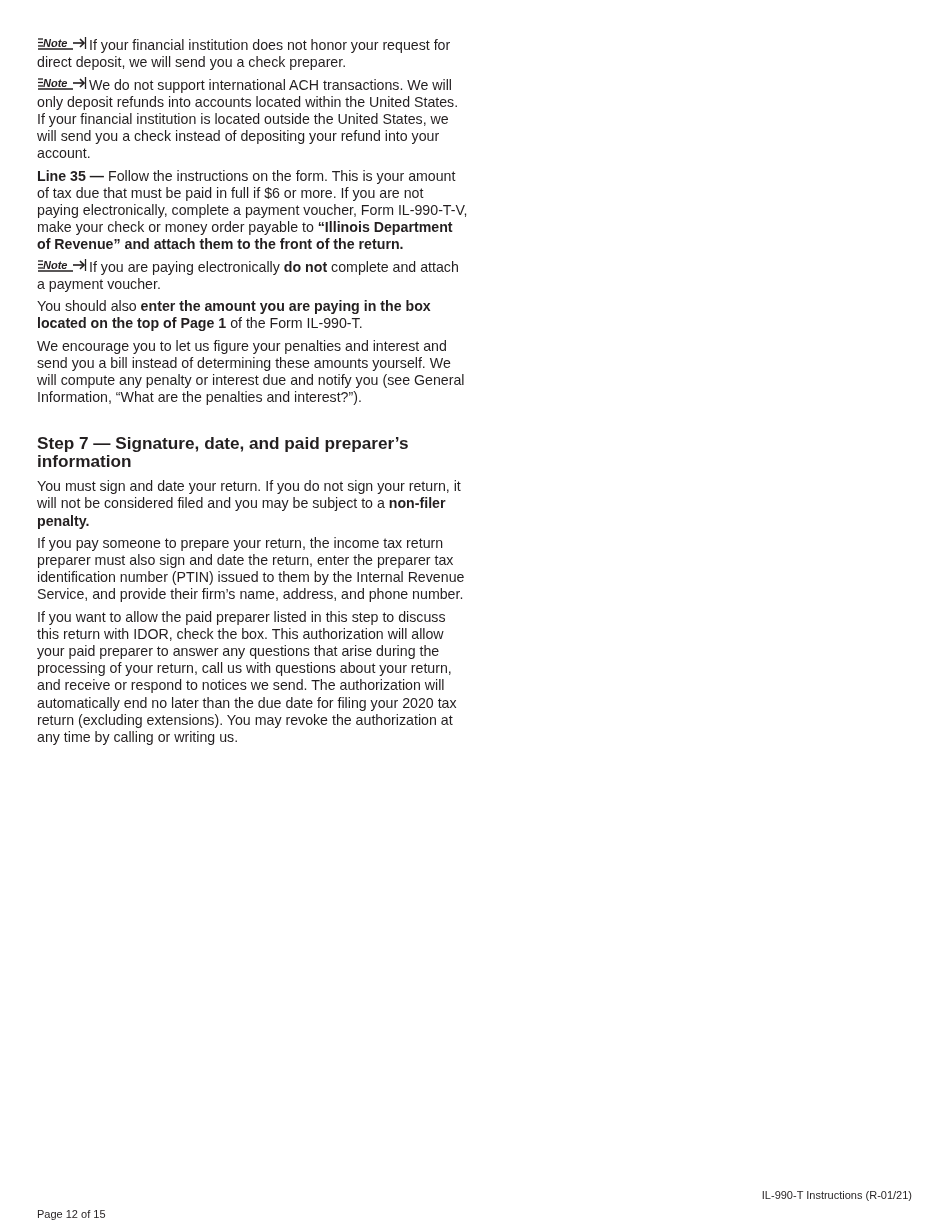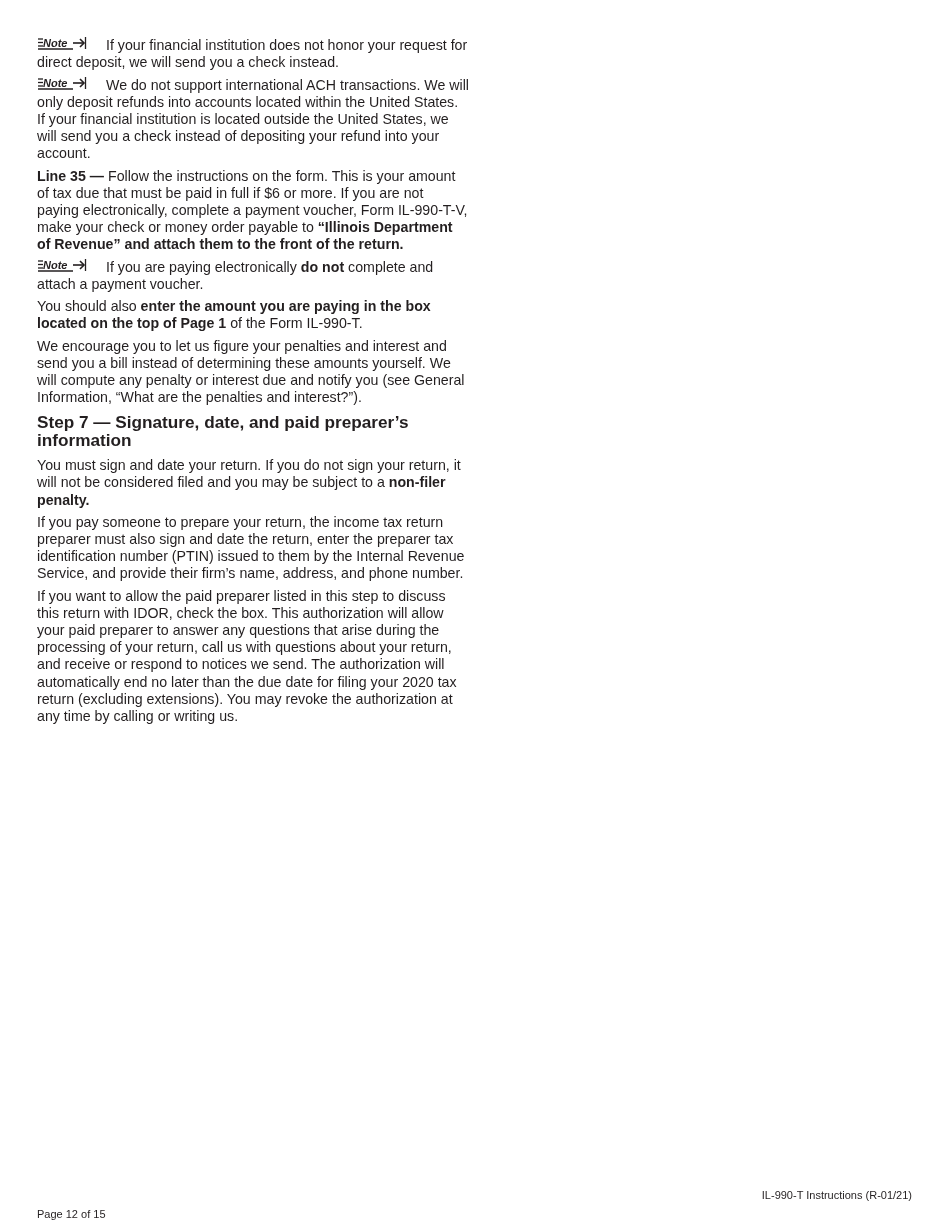--- a/index.html
+++ b/index.html
@@ -8,26 +8,26 @@
       font-family: "Liberation Sans", sans-serif; color: #231f20;
     }
     .column {
       position: absolute; left: 37px; top: 37px; width: 432px;
       font-size: 14.2px; line-height: 17.1px;
     }
     .para { margin: 0 0 5.5px 0; }
     .para b { font-weight: bold; }
     .note-badge {
       display: inline-block; position: relative; width: 49px; height: 13px;
-      margin-right: 20px; vertical-align: -1px;
+      margin-right: 3px; vertical-align: -1px;
     }
     .note-badge svg { position: absolute; left: 0; top: -2px; }
     .heading {
       font-size: 17.2px; line-height: 17.5px; font-weight: bold;
-      margin: 8px 0 8px 0;
+      margin: 29px 0 8px 0;
     }
     .footer-left {
       position: absolute; left: 37px; top: 1208px; font-size: 11px; color: #231f20;
     }
     .footer-right {
       position: absolute; right: 38px; top: 1189px; font-size: 11px; color: #231f20;
     }
   </style>
 </head>
 <body>
@@ -39,21 +39,21 @@
       <svg width="50" height="15" viewBox="0 0 50 15">
         <line x1="1" y1="3" x2="6" y2="3" stroke="#231f20" stroke-width="1.3"></line>
         <line x1="1" y1="6.5" x2="6" y2="6.5" stroke="#231f20" stroke-width="1.3"></line>
         <line x1="1" y1="10" x2="6" y2="10" stroke="#231f20" stroke-width="1.3"></line>
         <text x="6" y="11" font-family="Liberation Sans, sans-serif" font-size="11" font-weight="bold" font-style="italic" fill="#231f20">Note</text>
         <line x1="1" y1="13" x2="36" y2="13" stroke="#231f20" stroke-width="1.3"></line>
         <line x1="36" y1="7" x2="47" y2="7" stroke="#231f20" stroke-width="1.6"></line>
         <polyline points="43,3 47,7 43,11" fill="none" stroke="#231f20" stroke-width="1.6"></polyline>
         <line x1="48.5" y1="1" x2="48.5" y2="13" stroke="#231f20" stroke-width="1.3"></line>
       </svg>
-    </span><span>If your financial institution does not honor your request for direct deposit, we will send you a check instead.</span>
+    </span><span>If your financial institution does not honor your request for direct deposit, we will send you a check preparer.</span>
   </p>
 
   <p class="para">
     <span class="note-badge">
       <svg width="50" height="15" viewBox="0 0 50 15">
         <line x1="1" y1="3" x2="6" y2="3" stroke="#231f20" stroke-width="1.3"></line>
         <line x1="1" y1="6.5" x2="6" y2="6.5" stroke="#231f20" stroke-width="1.3"></line>
         <line x1="1" y1="10" x2="6" y2="10" stroke="#231f20" stroke-width="1.3"></line>
         <text x="6" y="11" font-family="Liberation Sans, sans-serif" font-size="11" font-weight="bold" font-style="italic" fill="#231f20">Note</text>
         <line x1="1" y1="13" x2="36" y2="13" stroke="#231f20" stroke-width="1.3"></line>

